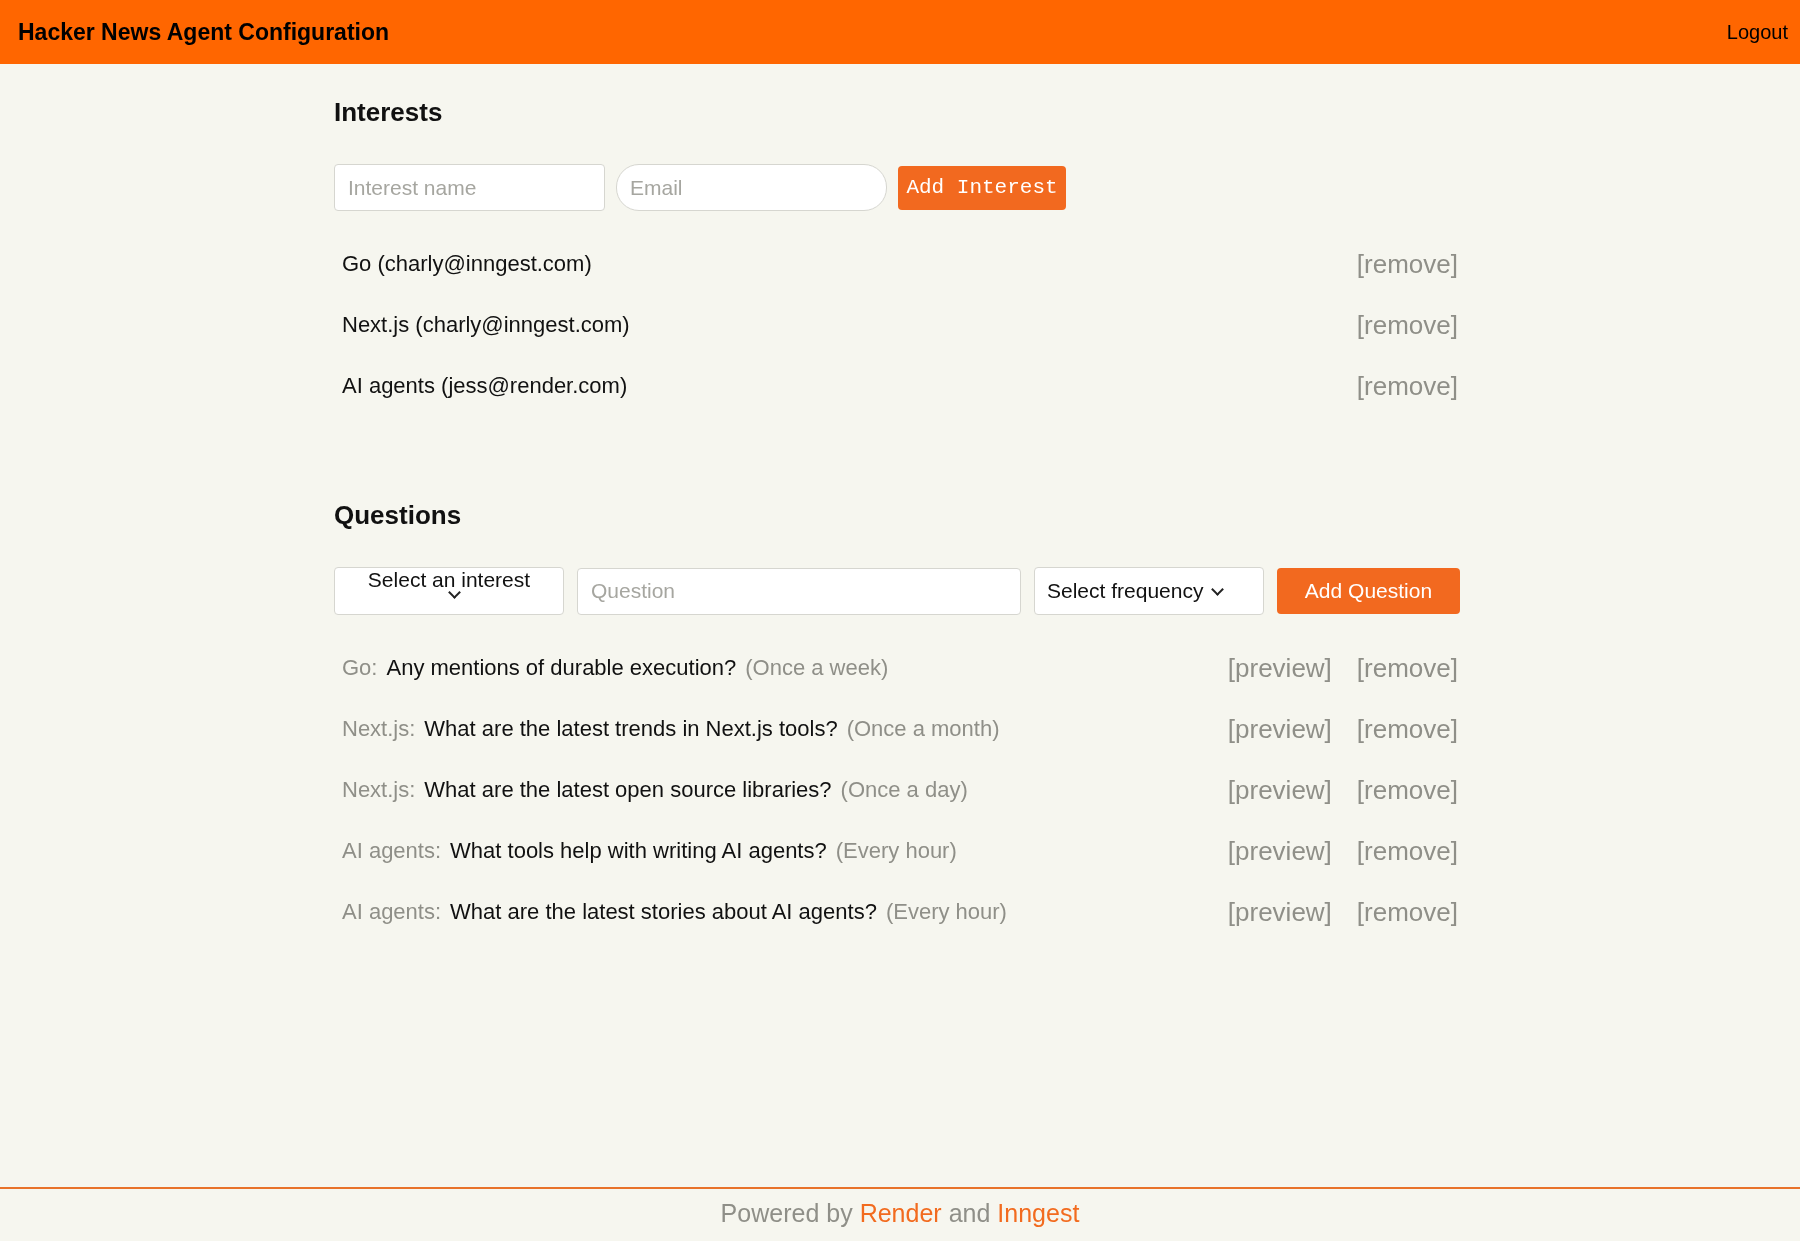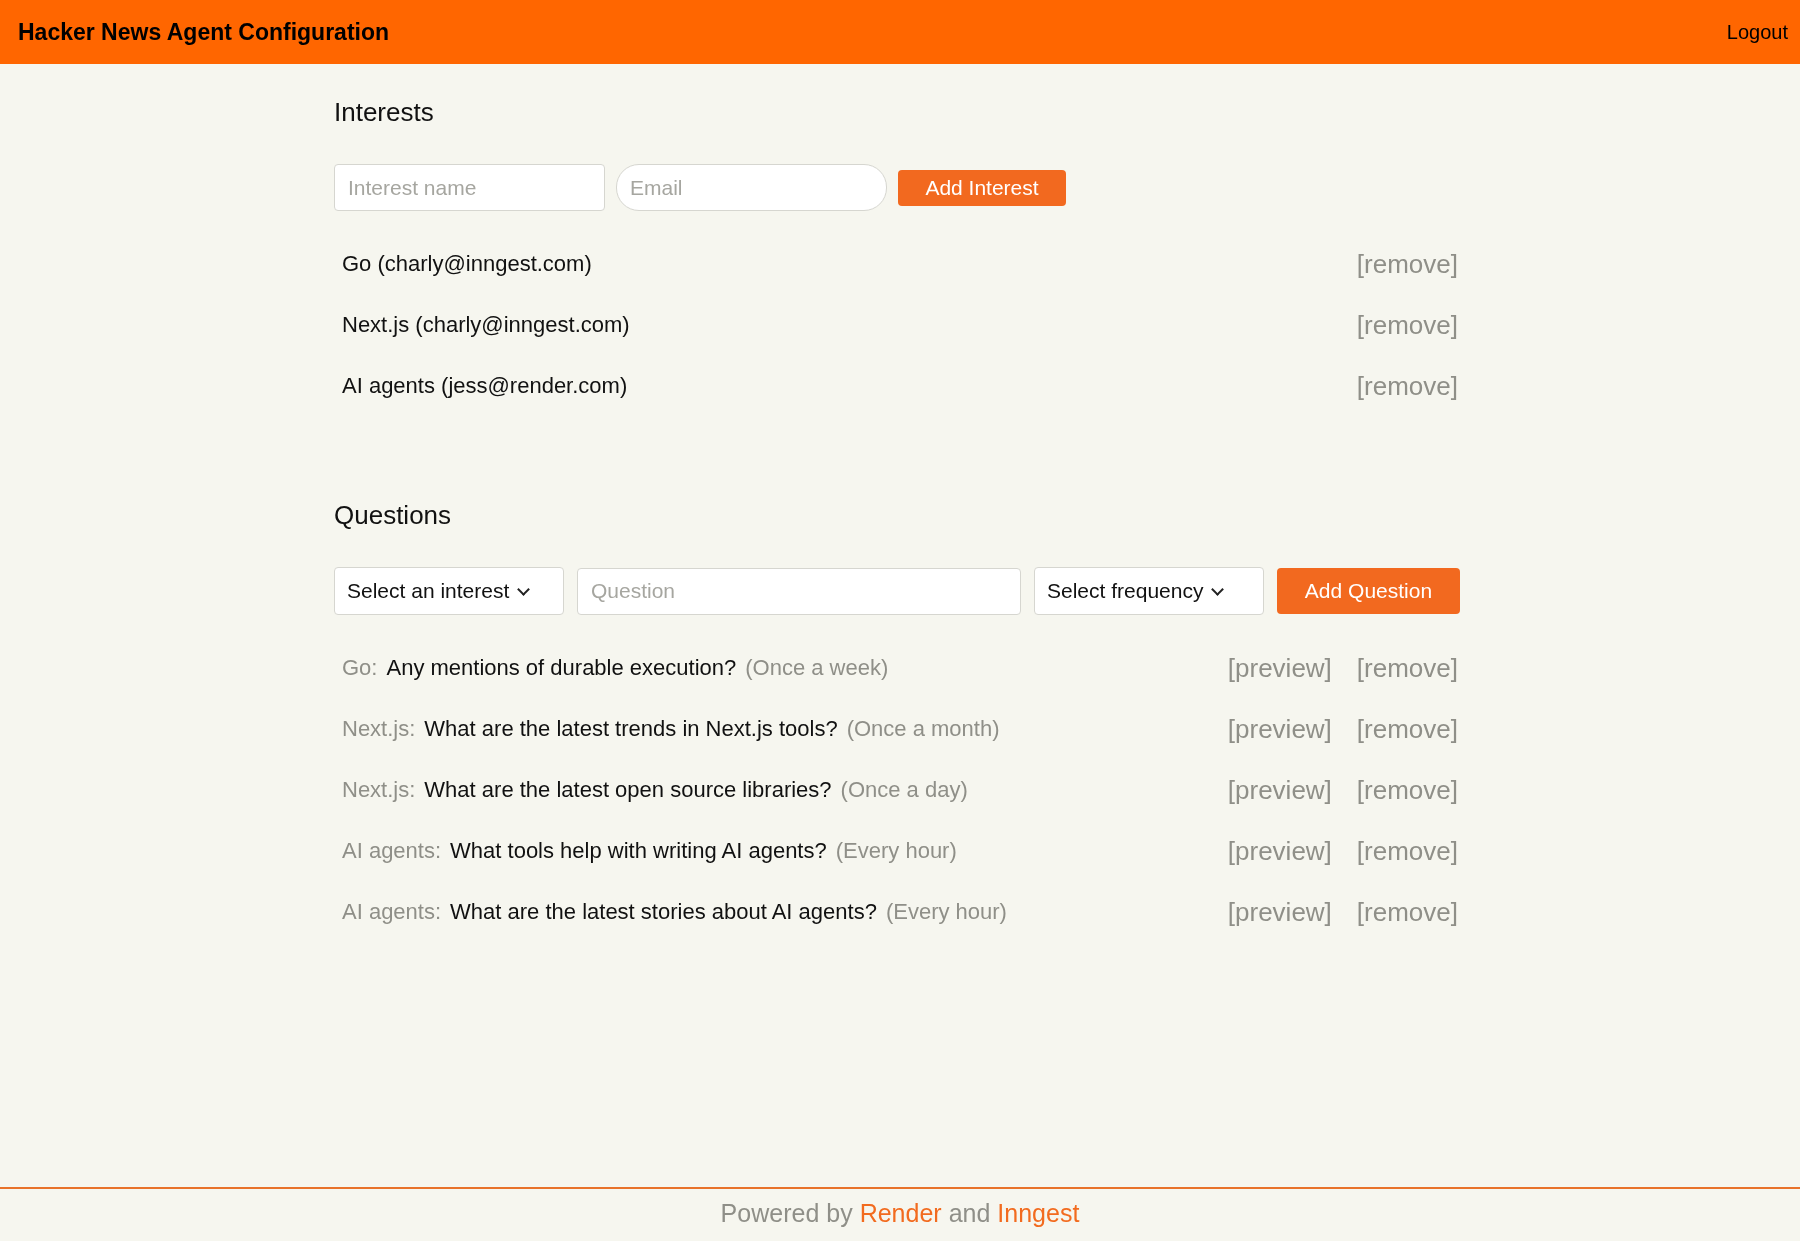--- a/index.html
+++ b/index.html
@@ -25,21 +25,21 @@
   .header{
     height:64px;background:var(--header-bg);
     display:flex;align-items:center;justify-content:space-between;
     padding:0 12px 0 18px;
   }
   .header-title{font-size:23px;font-weight:700;color:#000;}
   .logout-link{font-size:20px;color:#000;cursor:pointer;text-decoration:none;}
 
   
   .main{width:1132px;margin:0 auto;}
-  h2.section-heading{font-size:26px;font-weight:400;color:#111;margin:0;}
+  h2.section-heading{font-size:26px;font-weight:700;color:#111;margin:0;}
   .interests-heading{padding-top:33px;}
   .questions-heading{padding-top:68px;}
 
   
   .form-row{display:flex;align-items:center;margin-top:36px;}
   .interest-form{gap:11px;}
   .question-form{gap:13px;}
   .text-input{
     height:47px;background:#fff;border:1px solid var(--border);
     border-radius:4px;padding:0 13px;font-size:21px;color:#333;
@@ -47,28 +47,28 @@
   }
   .text-input::placeholder{color:#a6a6a0;}
   .input-interest-name{width:271px;}
   .input-email{width:271px;border-radius:23px;}
   .input-question{width:444px;}
   .btn{
     background:var(--btn-bg);color:#fff;border:none;border-radius:4px;
     font-size:21px;font-family:"Liberation Sans", sans-serif;
     cursor:pointer;white-space:nowrap;
   }
-  .btn-add-interest{width:168px;height:36px;}
+  .btn-add-interest{width:168px;height:44px;font-family:Liberation Mono, monospace;}
   .btn-add-question{width:183px;height:46px;}
   .select{
     height:48px;background:#fff;border:1px solid var(--border);
     border-radius:4px;padding:0 12px;display:flex;align-items:center;
     font-size:21px;color:#111;cursor:pointer;
   }
-  .select-interest{width:230px;}
+  .select-interest{width:230px;flex-direction:column;}
   .select-frequency{width:230px;}
   .chevron{
     width:9px;height:9px;margin-left:10px;margin-top:-4px;flex:0 0 auto;
     border-right:2px solid #222;border-bottom:2px solid #222;
     transform:rotate(45deg);
   }
 
   
   ul.rows{list-style:none;margin:38px 0 0 0;padding:0 8px;}
   ul.rows li{

